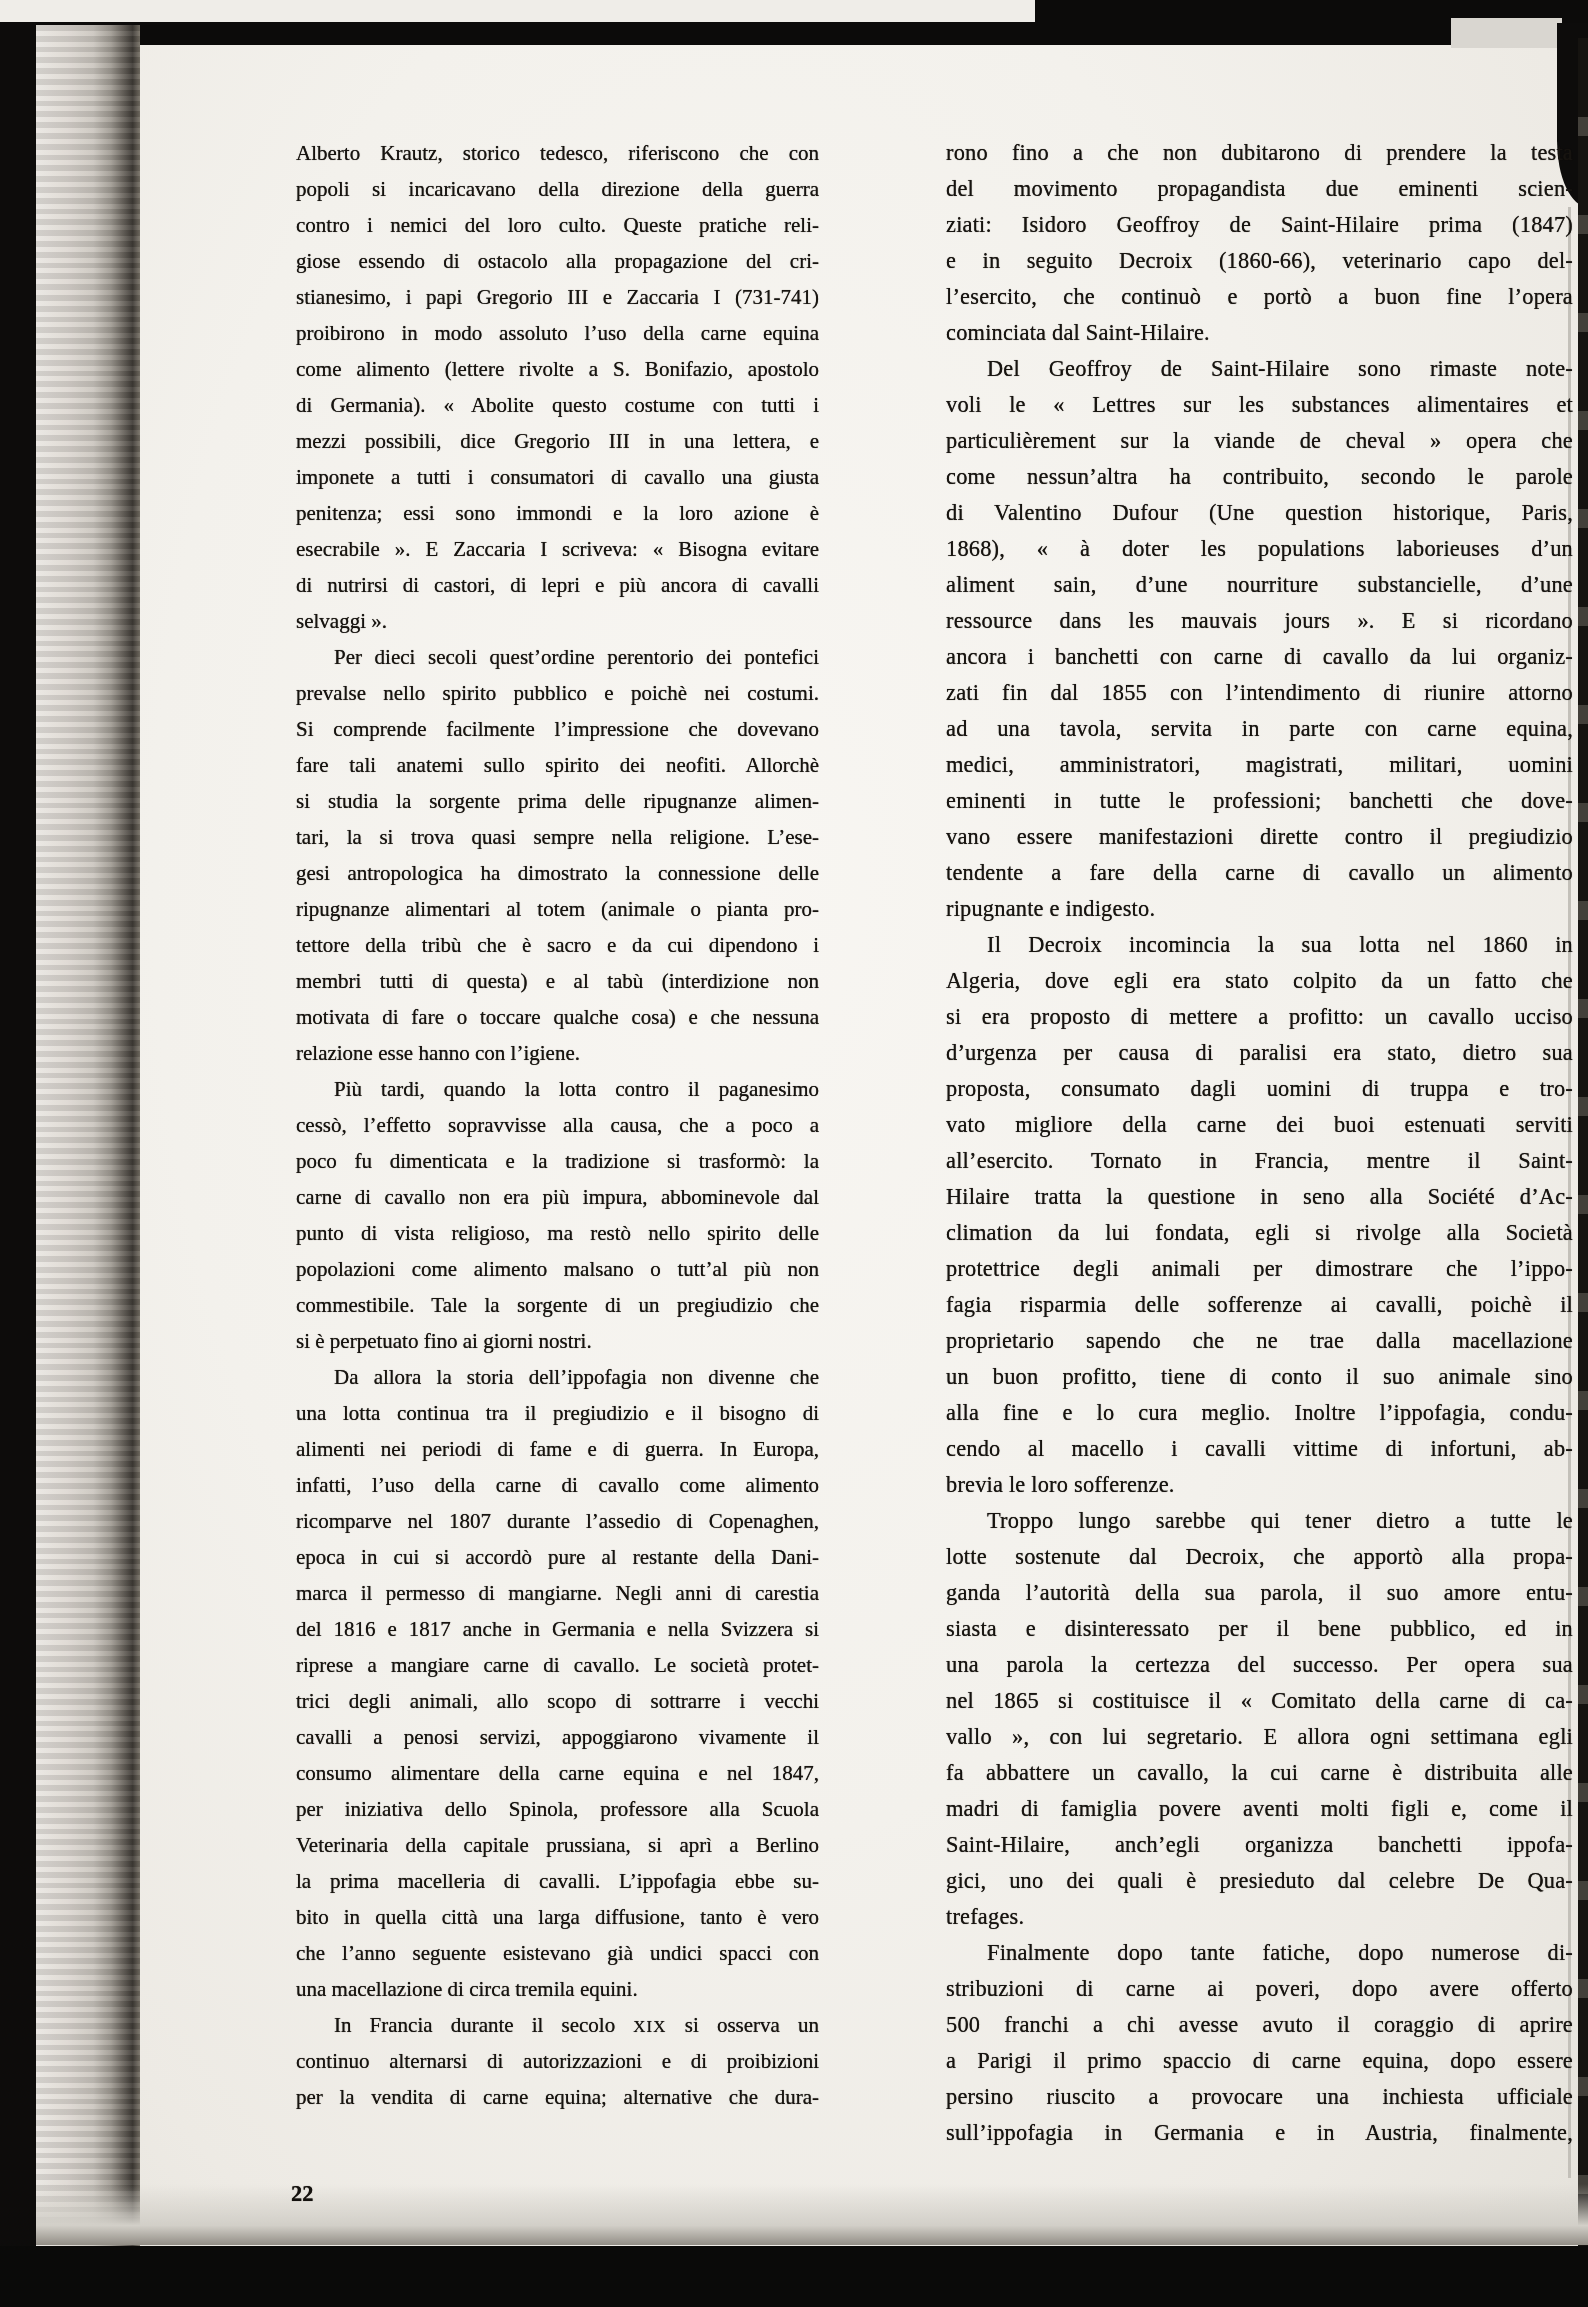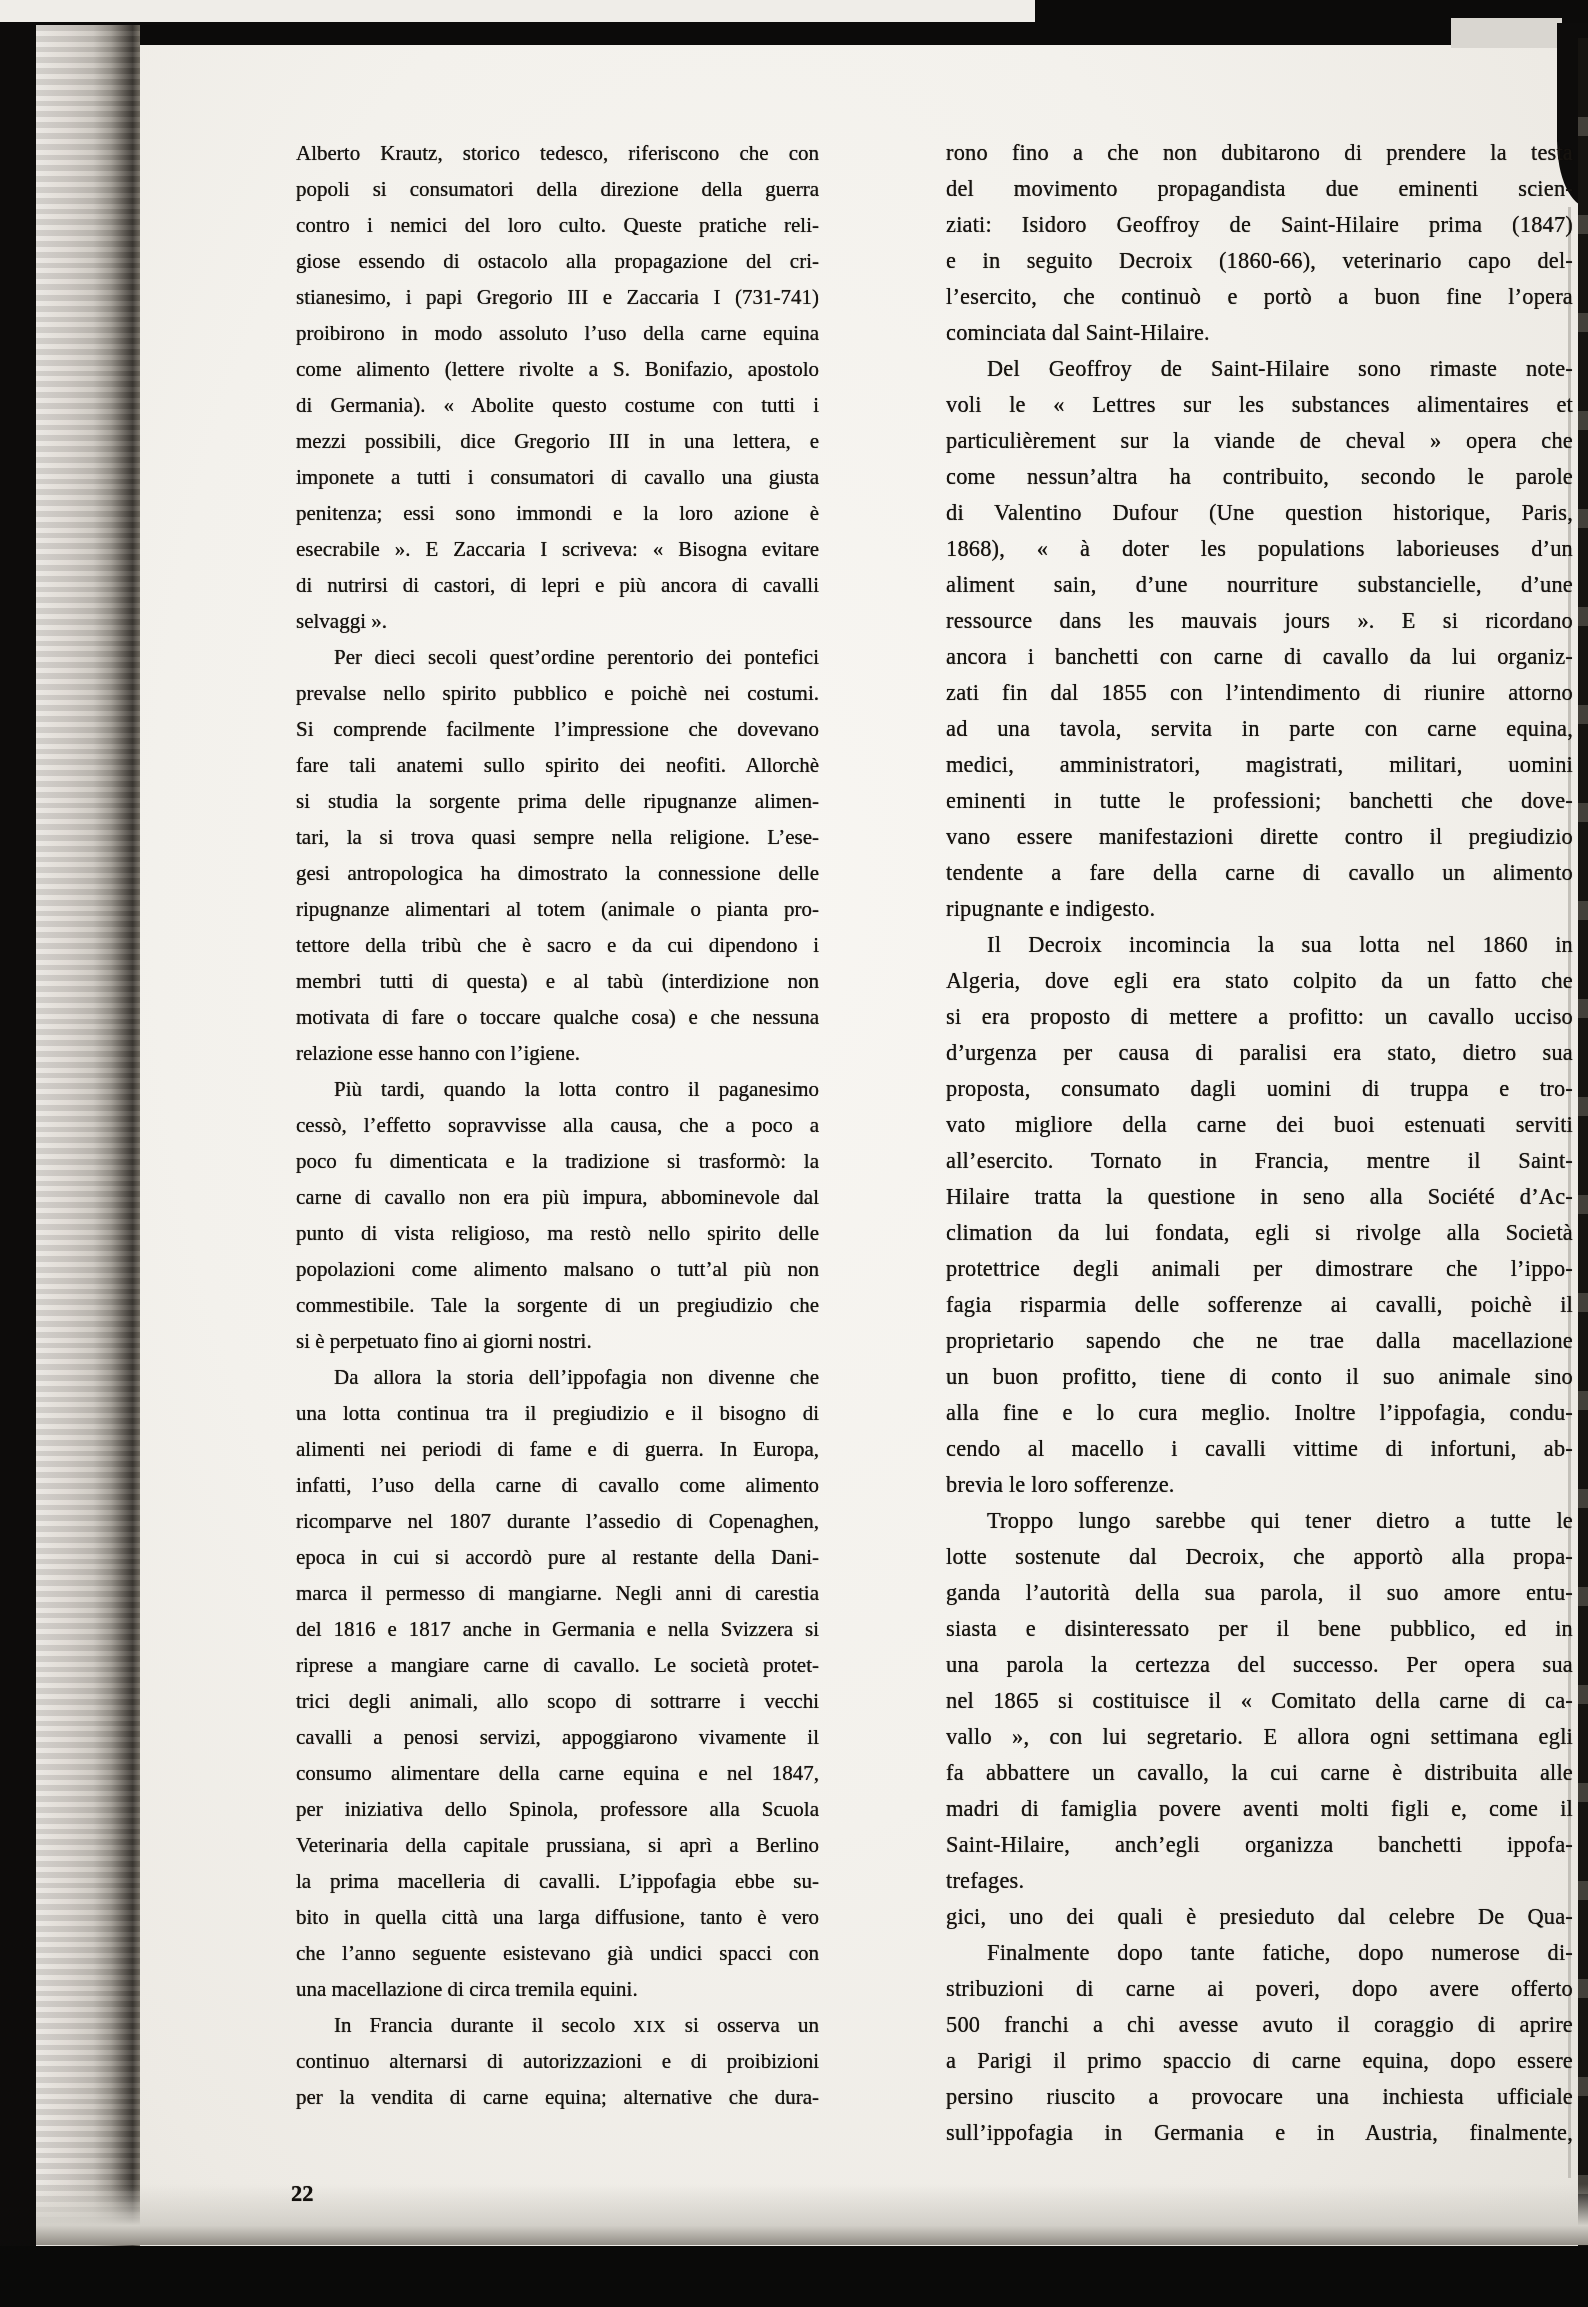--- a/index.html
+++ b/index.html
@@ -51,21 +51,21 @@
 <div class="bar-left"></div>
 <div class="gutter"></div>
 <div class="corner-tr"></div>
 <div class="strip-right"></div>
 <div class="page-edge-line"></div>
 <div class="fade-bottom"></div>
 <div class="band-bottom"></div>
 
 <div id="col-left" class="col">
     <div class="line">Alberto Krautz, storico tedesco, riferiscono che con</div>
-    <div class="line">popoli si consumatori della direzione della guerra</div>
+    <div class="line">popoli si incaricavano della direzione della guerra</div>
     <div class="line">contro i nemici del loro culto. Queste pratiche reli-</div>
     <div class="line">giose essendo di ostacolo alla propagazione del cri-</div>
     <div class="line">stianesimo, i papi Gregorio III e Zaccaria I (731-741)</div>
     <div class="line">proibirono in modo assoluto l’uso della carne equina</div>
     <div class="line">come alimento (lettere rivolte a S. Bonifazio, apostolo</div>
     <div class="line">di Germania). « Abolite questo costume con tutti i</div>
     <div class="line">mezzi possibili, dice Gregorio III in una lettera, e</div>
     <div class="line">imponete a tutti i consumatori di cavallo una giusta</div>
     <div class="line">penitenza; essi sono immondi e la loro azione è</div>
     <div class="line">esecrabile ». E Zaccaria I scriveva: « Bisogna evitare</div>
@@ -155,22 +155,22 @@
     <div class="line ind">Troppo lungo sarebbe qui tener dietro a tutte le</div>
     <div class="line">lotte sostenute dal Decroix, che apportò alla propa-</div>
     <div class="line">ganda l’autorità della sua parola, il suo amore entu-</div>
     <div class="line">siasta e disinteressato per il bene pubblico, ed in</div>
     <div class="line">una parola la certezza del successo. Per opera sua</div>
     <div class="line">nel 1865 si costituisce il « Comitato della carne di ca-</div>
     <div class="line">vallo », con lui segretario. E allora ogni settimana egli</div>
     <div class="line">fa abbattere un cavallo, la cui carne è distribuita alle</div>
     <div class="line">madri di famiglia povere aventi molti figli e, come il</div>
     <div class="line">Saint-Hilaire, anch’egli organizza banchetti ippofa-</div>
+    <div class="line">gici, uno dei quali è presieduto dal celebre De Qua-</div>
     <div class="line last">trefages.</div>
-    <div class="line">gici, uno dei quali è presieduto dal celebre De Qua-</div>
     <div class="line ind">Finalmente dopo tante fatiche, dopo numerose di-</div>
     <div class="line">stribuzioni di carne ai poveri, dopo avere offerto</div>
     <div class="line">500 franchi a chi avesse avuto il coraggio di aprire</div>
     <div class="line">a Parigi il primo spaccio di carne equina, dopo essere</div>
     <div class="line">persino riuscito a provocare una inchiesta ufficiale</div>
     <div class="line">sull’ippofagia in Germania e in Austria, finalmente,</div>
   </div>
 
 <div id="page-number">22</div>
 

